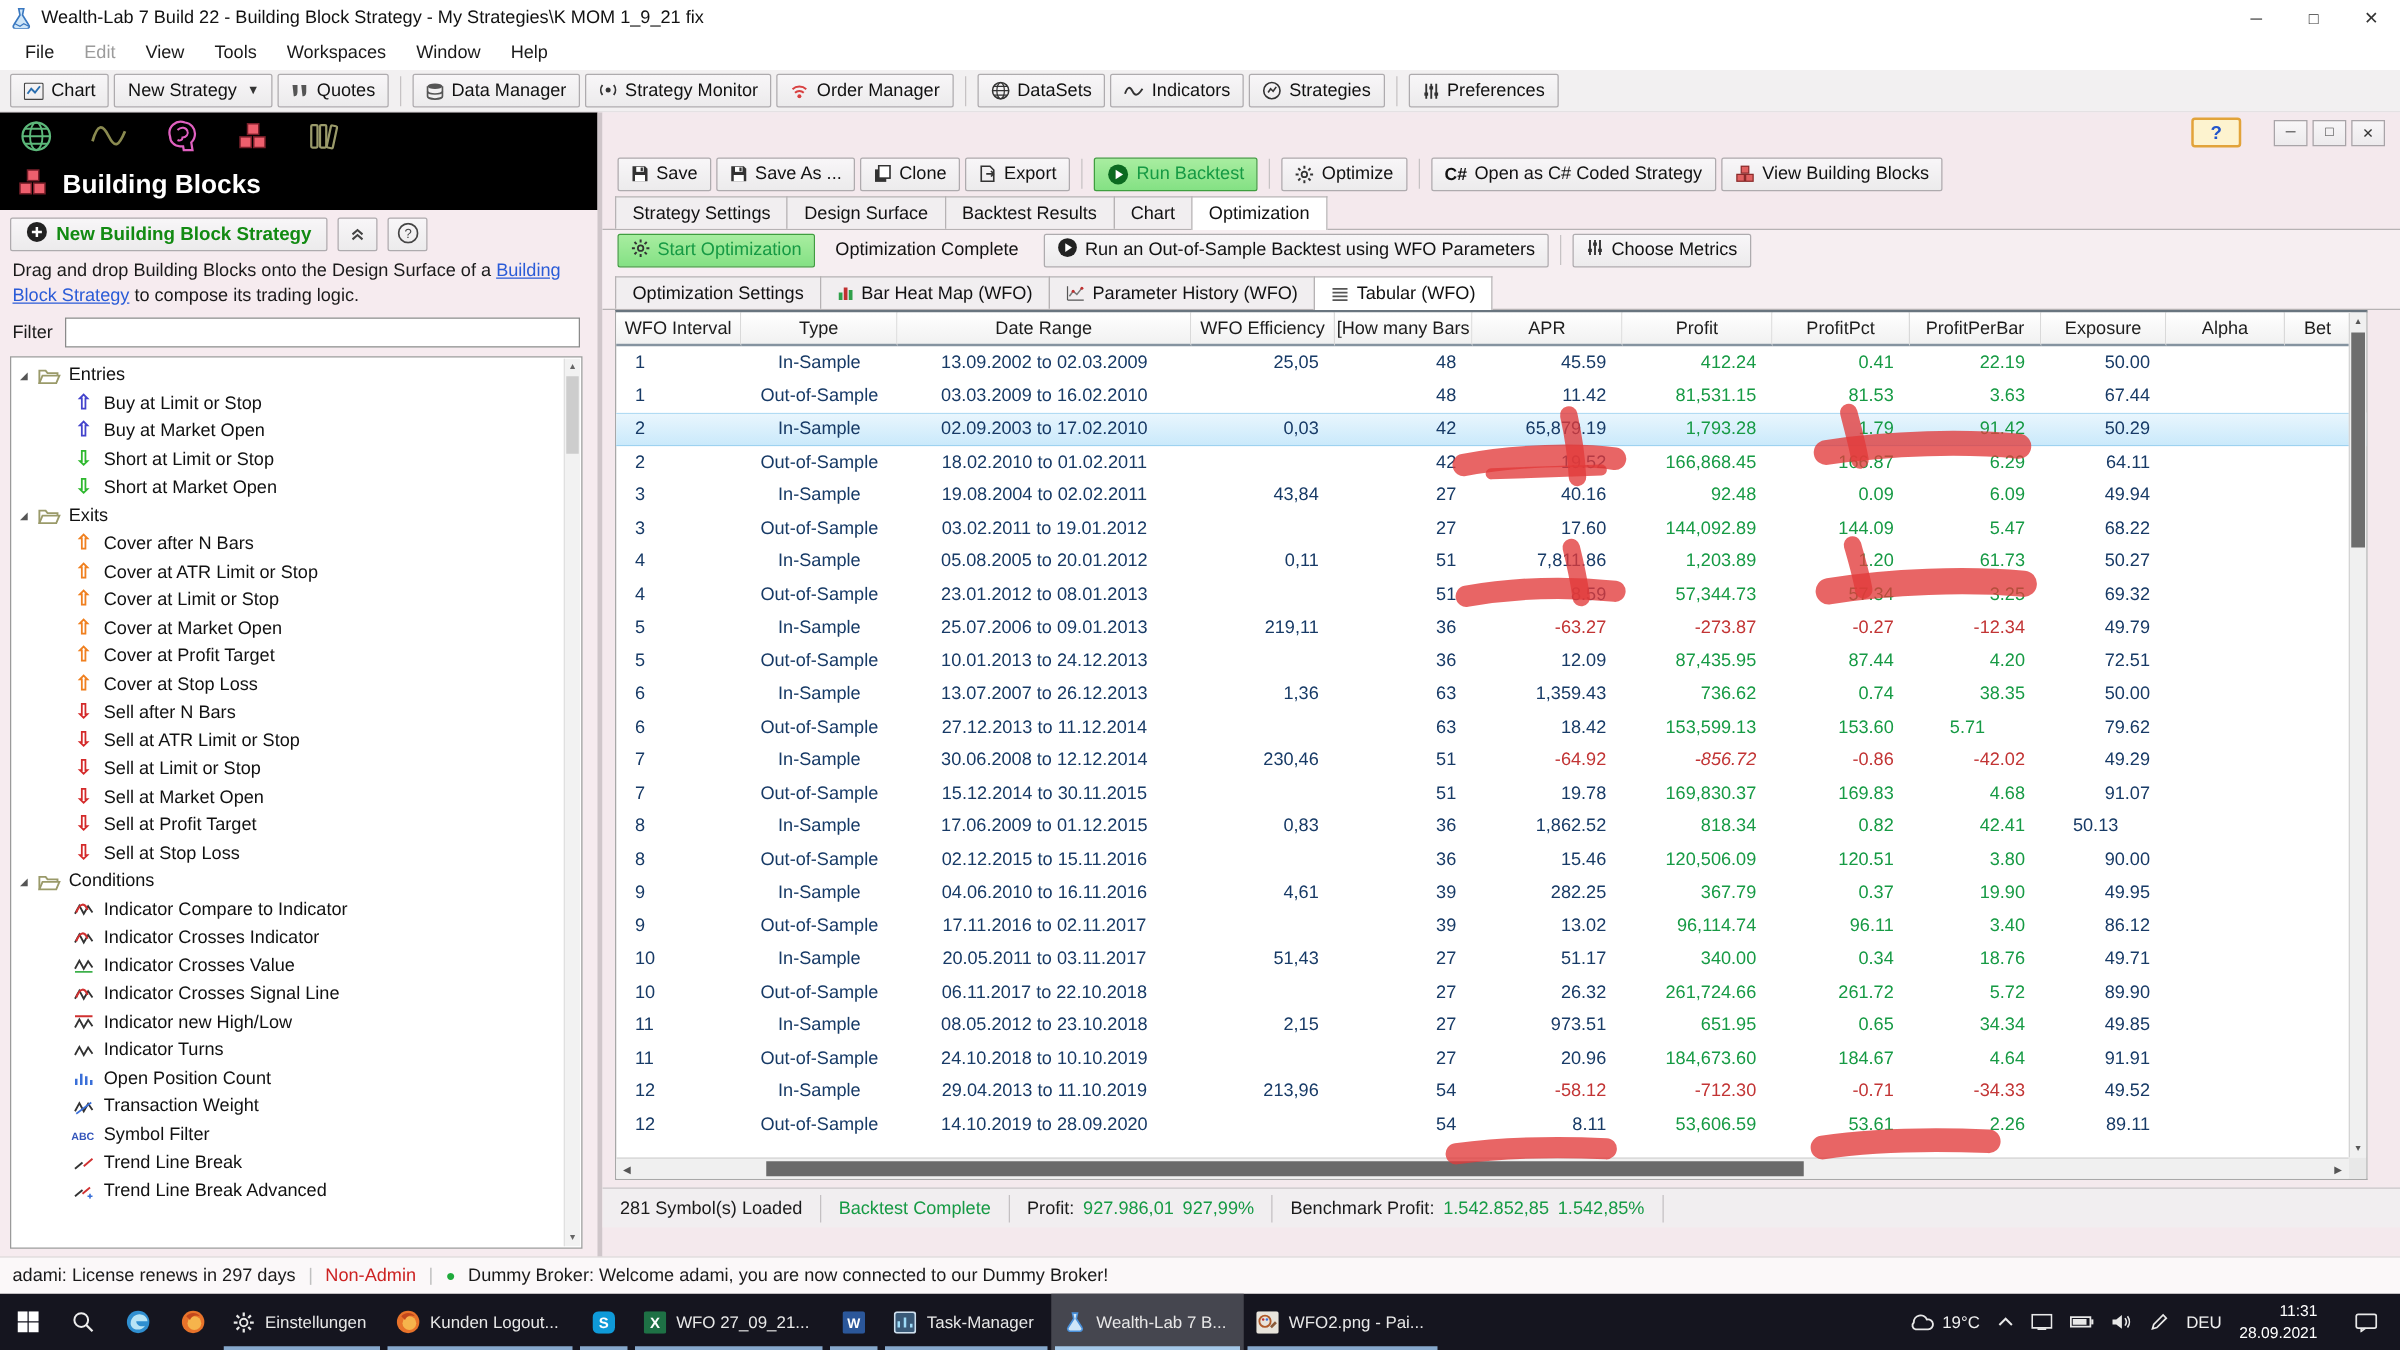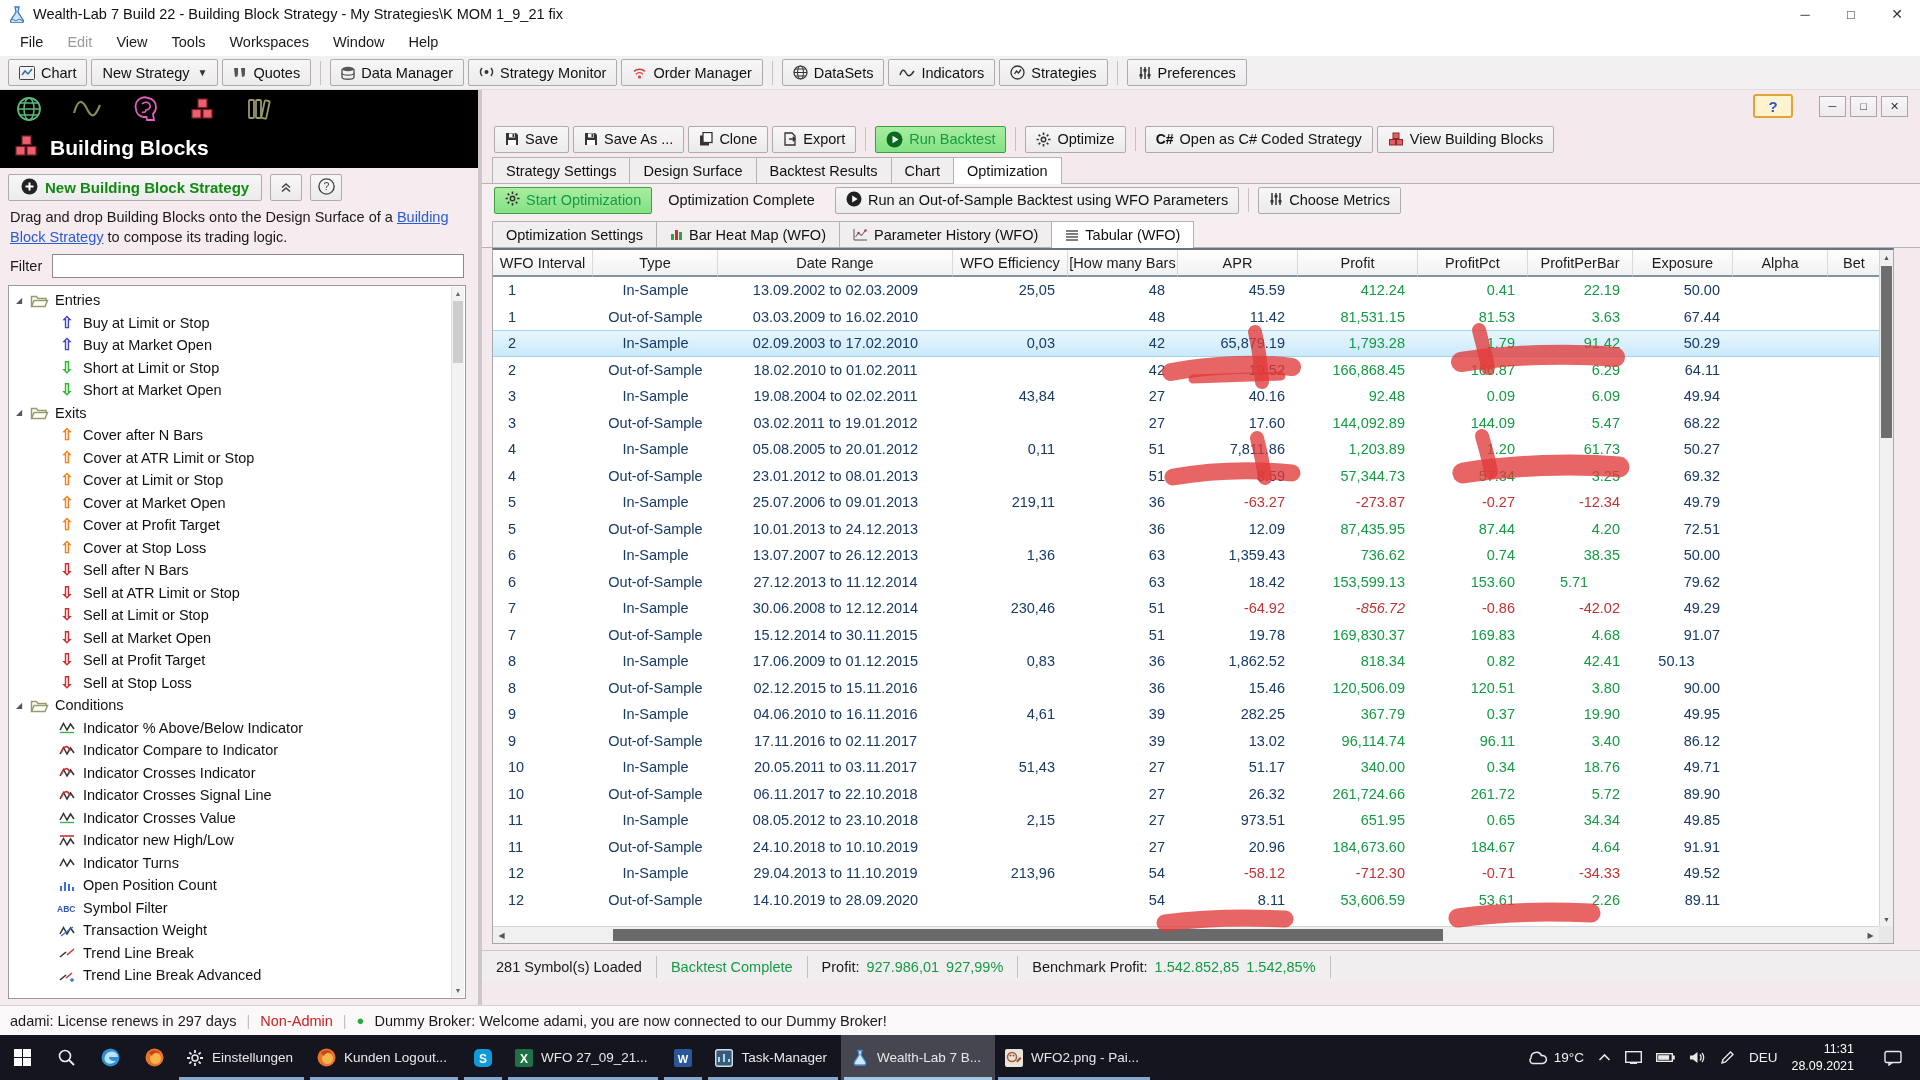--- a/index.html
+++ b/index.html
@@ -461,70 +461,59 @@
                     <path d="M1.5 13.5l2.5-6h13.5l-2.5 6z" stroke="#9a9a6a" stroke-width="1.5" fill="#fff"></path>
                   </svg>
                 </span>
               </span>
               <span>Conditions</span>
             </div>
             <div class="tree-row lvl1">
               <span class="ticon">
                 <span style="display: inline-flex; align-items: center;">
                   <svg width="16" height="13" viewBox="0 0 16 13" fill="none">
-                    <path d="M1 9L4.5 2.5 8 9l3.5-6L15 8" stroke="#333" stroke-width="1.5"></path>
-                    <path d="M1 11.5h14" stroke="#3cb04a" stroke-width="1.4"></path>
+                    <path d="M1 10L4.5 3.5 8 10l3.5-6L15 9" stroke="#333" stroke-width="1.5"></path>
+                    <path d="M2 9C5 1 9 1 11 7" stroke="#d03030" stroke-width="1.7"></path>
                   </svg>
                 </span>
               </span>
-              <span>Indicator % Above/Below Indicator</span>
+              <span>Indicator Compare to Indicator</span>
             </div>
             <div class="tree-row lvl1">
               <span class="ticon">
                 <span style="display: inline-flex; align-items: center;">
                   <svg width="16" height="13" viewBox="0 0 16 13" fill="none">
                     <path d="M1 10L4.5 3.5 8 10l3.5-6L15 9" stroke="#333" stroke-width="1.5"></path>
                     <path d="M2 9C5 1 9 1 11 7" stroke="#d03030" stroke-width="1.7"></path>
                   </svg>
                 </span>
               </span>
-              <span>Indicator Compare to Indicator</span>
+              <span>Indicator Crosses Indicator</span>
+            </div>
+            <div class="tree-row lvl1">
+              <span class="ticon">
+                <span style="display: inline-flex; align-items: center;">
+                  <svg width="16" height="13" viewBox="0 0 16 13" fill="none">
+                    <path d="M1 9L4.5 2.5 8 9l3.5-6L15 8" stroke="#333" stroke-width="1.5"></path>
+                    <path d="M1 11.5h14" stroke="#3cb04a" stroke-width="1.4"></path>
+                  </svg>
+                </span>
+              </span>
+              <span>Indicator Crosses Value</span>
             </div>
             <div class="tree-row lvl1">
               <span class="ticon">
                 <span style="display: inline-flex; align-items: center;">
                   <svg width="16" height="13" viewBox="0 0 16 13" fill="none">
                     <path d="M1 10L4.5 3.5 8 10l3.5-6L15 9" stroke="#333" stroke-width="1.5"></path>
                     <path d="M2 9C5 1 9 1 11 7" stroke="#d03030" stroke-width="1.7"></path>
                   </svg>
                 </span>
               </span>
-              <span>Indicator Crosses Indicator</span>
-            </div>
-            <div class="tree-row lvl1">
-              <span class="ticon">
-                <span style="display: inline-flex; align-items: center;">
-                  <svg width="16" height="13" viewBox="0 0 16 13" fill="none">
-                    <path d="M1 10L4.5 3.5 8 10l3.5-6L15 9" stroke="#333" stroke-width="1.5"></path>
-                    <path d="M2 9C5 1 9 1 11 7" stroke="#d03030" stroke-width="1.7"></path>
-                  </svg>
-                </span>
-              </span>
               <span>Indicator Crosses Signal Line</span>
-            </div>
-            <div class="tree-row lvl1">
-              <span class="ticon">
-                <span style="display: inline-flex; align-items: center;">
-                  <svg width="16" height="13" viewBox="0 0 16 13" fill="none">
-                    <path d="M1 9L4.5 2.5 8 9l3.5-6L15 8" stroke="#333" stroke-width="1.5"></path>
-                    <path d="M1 11.5h14" stroke="#3cb04a" stroke-width="1.4"></path>
-                  </svg>
-                </span>
-              </span>
-              <span>Indicator Crosses Value</span>
             </div>
             <div class="tree-row lvl1">
               <span class="ticon">
                 <span style="display: inline-flex; align-items: center;">
                   <svg width="16" height="13" viewBox="0 0 16 13" fill="none">
                     <path d="M1 2h14" stroke="#d03030" stroke-width="1.6"></path>
                     <path d="M1 11L4.5 4.5 8 11l3.5-6L15 10" stroke="#333" stroke-width="1.5"></path>
                   </svg>
                 </span>
               </span>
@@ -546,37 +535,37 @@
                   <svg width="16" height="13" viewBox="0 0 16 13" fill="none">
                     <path d="M2 12V7M6 12V3M10 12V5M14 12V8" stroke="#3a6fd8" stroke-width="2"></path>
                   </svg>
                 </span>
               </span>
               <span>Open Position Count</span>
             </div>
             <div class="tree-row lvl1">
               <span class="ticon">
                 <span style="display: inline-flex; align-items: center;">
-                  <svg width="20" height="12" viewBox="0 0 20 12" fill="none">
-                    <text x="0" y="10" font-size="8.5" font-weight="bold" fill="#3355bb" font-family="Liberation Sans">ABC</text>
-                  </svg>
-                </span>
-              </span>
-              <span>Symbol Filter</span>
-            </div>
-            <div class="tree-row lvl1">
-              <span class="ticon">
-                <span style="display: inline-flex; align-items: center;">
                   <svg width="16" height="13" viewBox="0 0 16 13" fill="none">
                     <path d="M1 10L4.5 3.5 8 10l3.5-6L15 9" stroke="#333" stroke-width="1.5"></path>
                     <path d="M2 12l12-9" stroke="#3a6fd8" stroke-width="1.3"></path>
                   </svg>
                 </span>
               </span>
               <span>Transaction Weight</span>
+            </div>
+            <div class="tree-row lvl1">
+              <span class="ticon">
+                <span style="display: inline-flex; align-items: center;">
+                  <svg width="20" height="12" viewBox="0 0 20 12" fill="none">
+                    <text x="0" y="10" font-size="8.5" font-weight="bold" fill="#3355bb" font-family="Liberation Sans">ABC</text>
+                  </svg>
+                </span>
+              </span>
+              <span>Symbol Filter</span>
             </div>
             <div class="tree-row lvl1">
               <span class="ticon">
                 <span style="display: inline-flex; align-items: center;">
                   <svg width="16" height="13" viewBox="0 0 16 13" fill="none">
                     <path d="M1 11l6-5" stroke="#333" stroke-width="1.5"></path>
                     <path d="M8 9l7-6" stroke="#d03030" stroke-width="1.5"></path>
                   </svg>
                 </span>
               </span>

